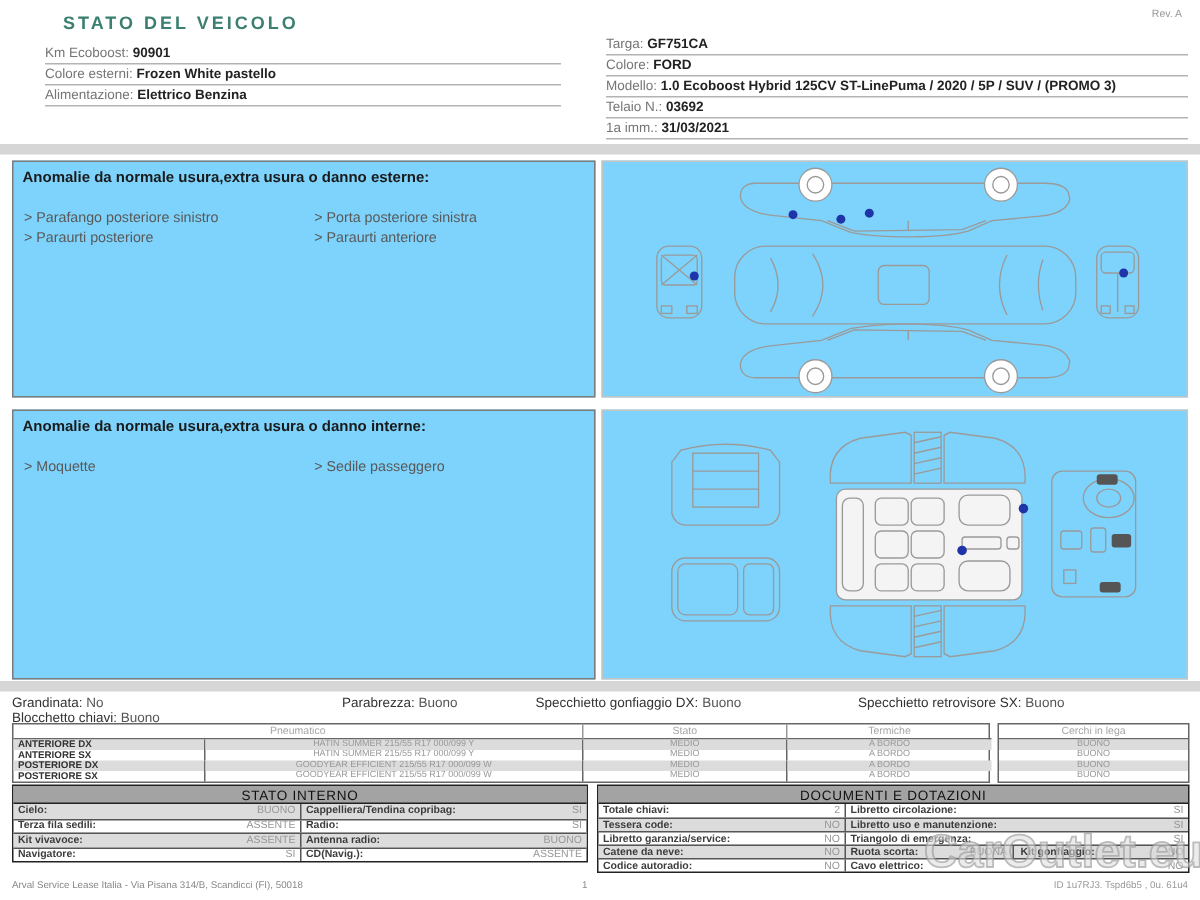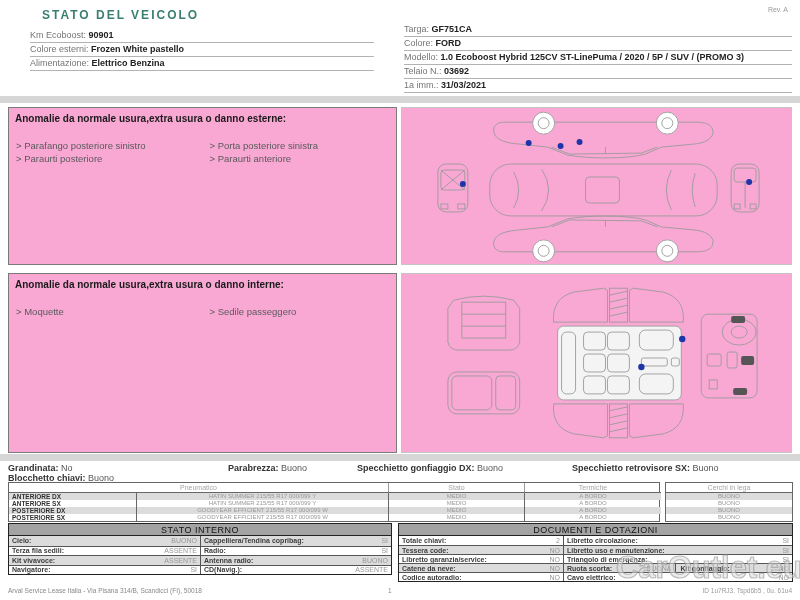--- a/index.html
+++ b/index.html
@@ -14,33 +14,33 @@
   .fields { position:absolute; }
   .fields-left  { left:30px;  top:29px; width:344px; }
   .fields-right { left:404px; top:23px; width:388px; }
   .field { border-bottom:1px solid #b3b3b3; padding:1px 0 2px; font-size:9px; line-height:10px; }
   .flabel { color:#757575; }
   .fvalue { color:#222; font-weight:bold; }
 
   .bar { position:absolute; left:0; width:800px; height:7px; background:#d6d6d6; }
   .bar1 { top:96px; } .bar2 { top:454px; }
 
-  .panel { position:absolute; background:#f9a8d4; }
+  .panel { position:absolute; background:#7dd3fc; }
   .p-ext-text { left:8px;   top:107px; width:389px; height:158px; border:1px solid #7a7a7a; }
   .p-ext-diag { left:401px; top:107px; width:391px; height:158px; border:1px solid #c4c4c4; }
   .p-int-text { left:8px;   top:273px; width:389px; height:180px; border:1px solid #7a7a7a; }
   .p-int-diag { left:401px; top:273px; width:391px; height:180px; border:1px solid #c4c4c4; }
   .panel-title { font-size:10px; font-weight:bold; color:#1a1a1a; padding:5px 6px 3px; }
   .panel-cols { display:flex;margin-top:12px; }
   .pcol { width:50%; padding-left:7px; }
   .anomaly-item { font-size:9.5px; color:#595959; line-height:13px; }
   svg.diagram { width:100%; height:100%; display:block; }
 
   .cond { position:absolute; font-size:9px; white-space:nowrap; }
-  .clabel { font-weight:bold; color:#333; }
+  .clabel { font-weight:normal; color:#333; }
   .cvalue { color:#555; }
   .cond-g  { left:8px;   top:463px; }
   .cond-p  { left:228px; top:463px; }
   .cond-dx { left:357px; top:463px; }
   .cond-sx { left:572px; top:463px; }
   .cond-b  { left:8px;   top:473px; }
 
   .tyre-main { position:absolute; left:8px; top:482px; width:652px; display:grid;
                grid-template-columns:128px 252px 136px 136px; border:1px solid #666; background:#fff; }
   .cerchi    { position:absolute; left:665px; top:482px; width:128px; display:grid;

